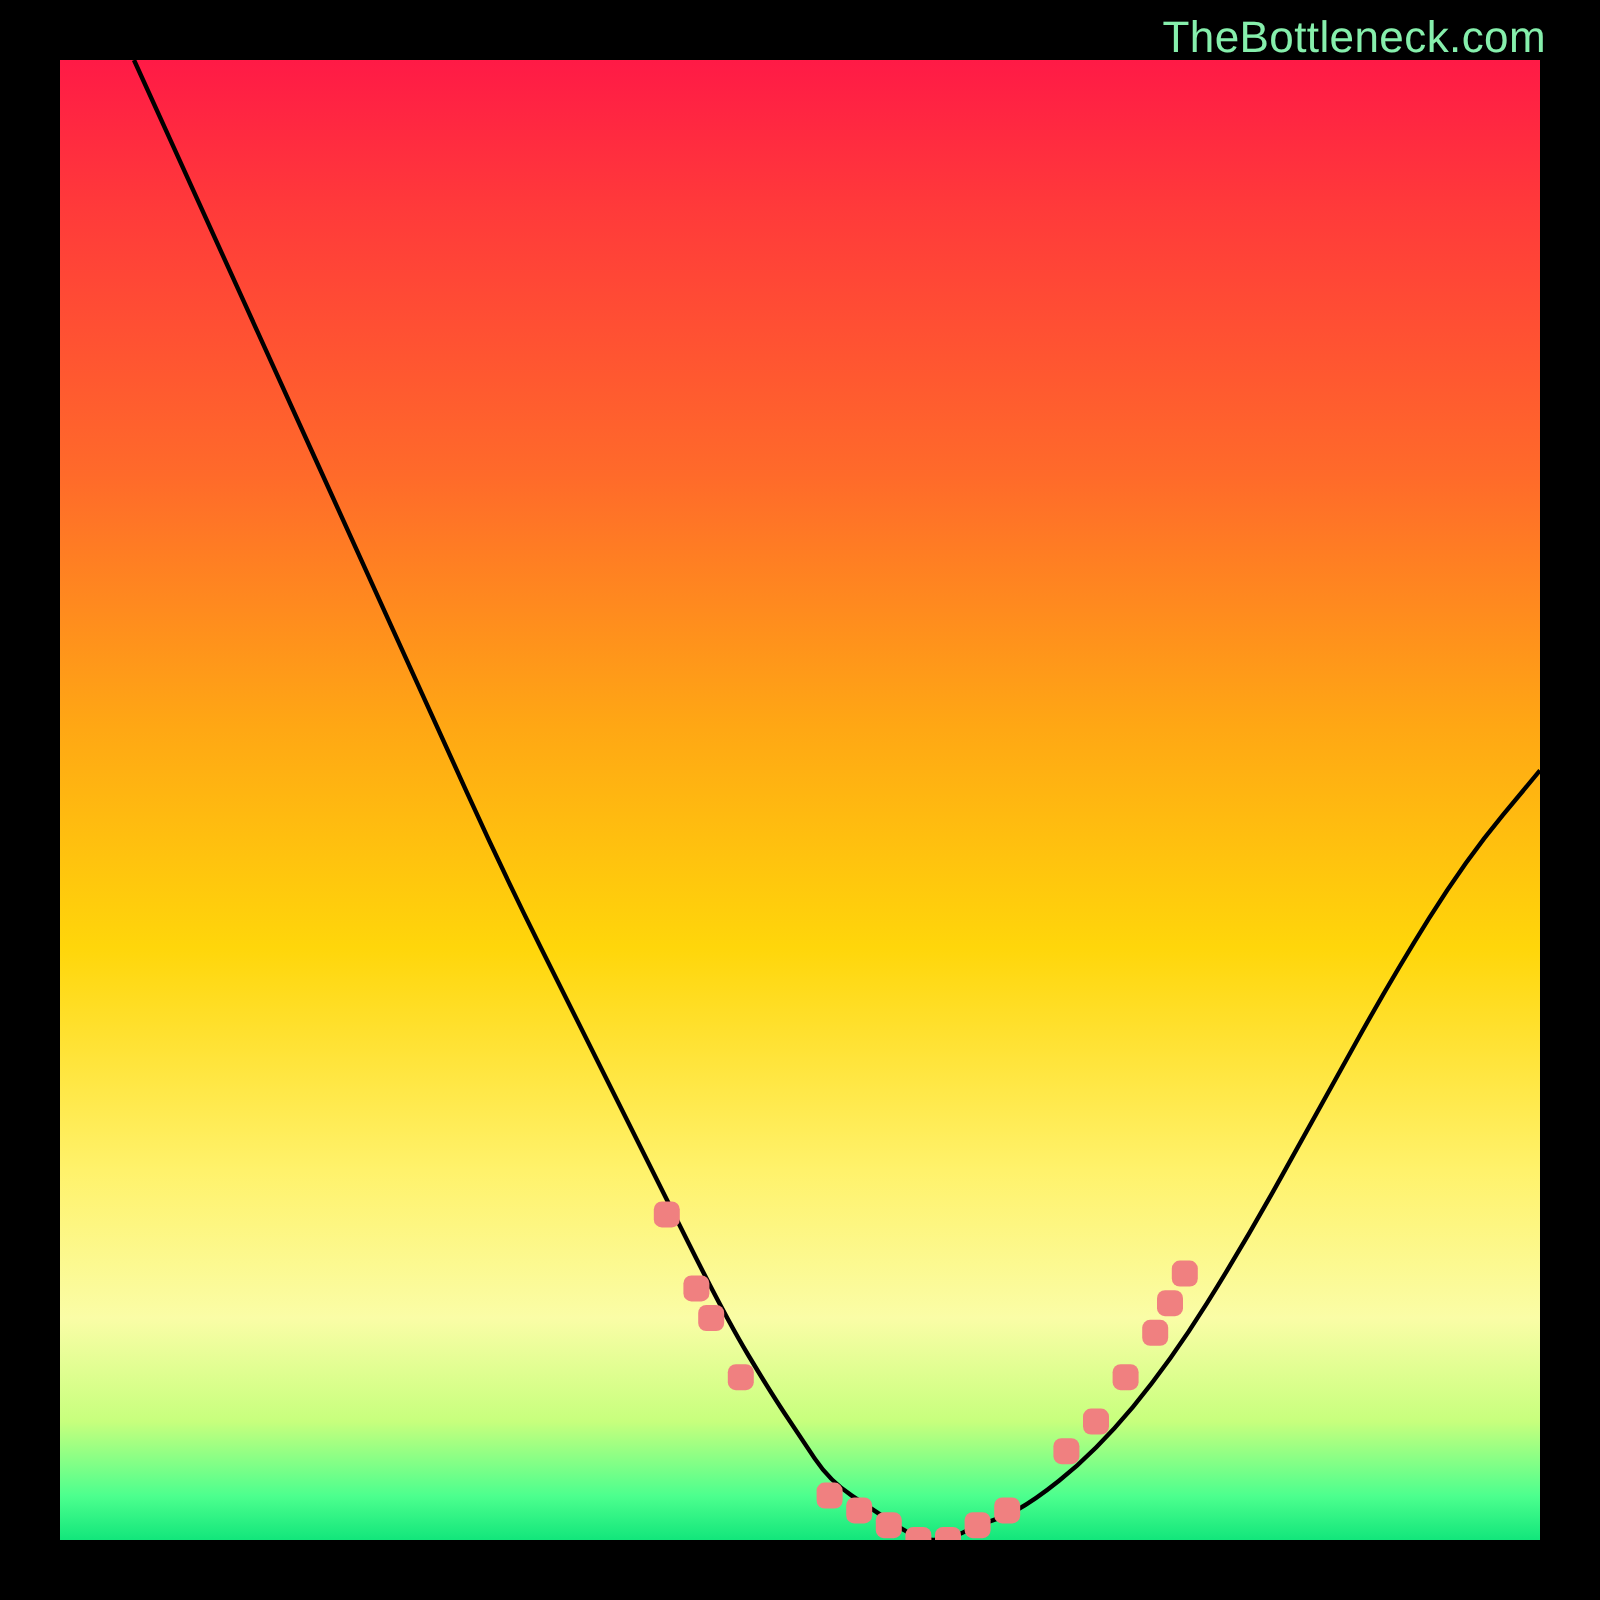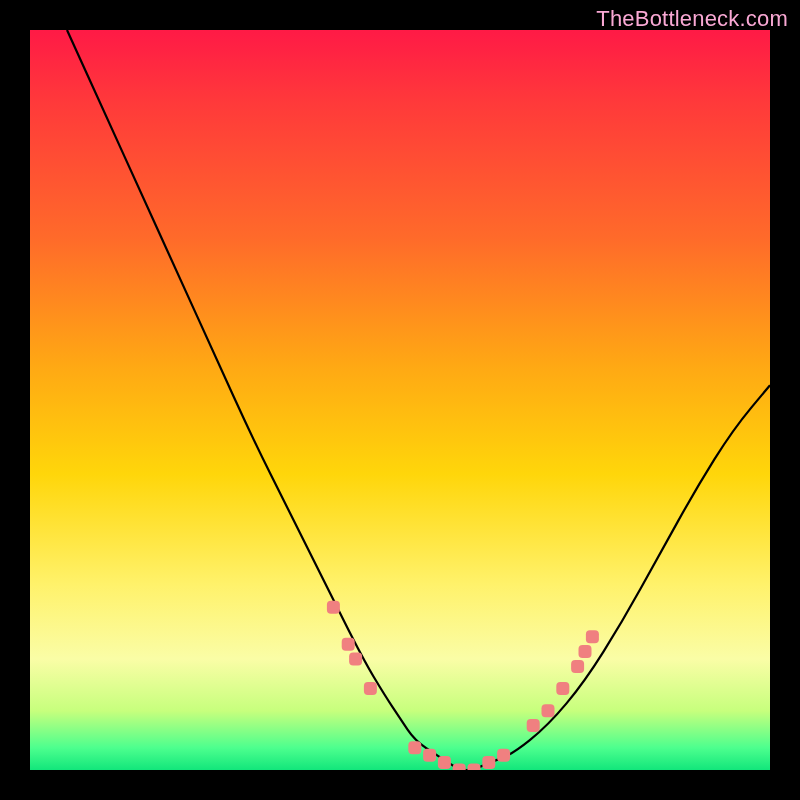--- a/index.html
+++ b/index.html
@@ -35,22 +35,22 @@
       #fff26b 75%,
       #fafda6 85%,
       #c7ff7d 92%,
       #4dff8e 97%,
       #12e67b 100%
     );
   }
   .watermark {
     position: absolute;
     top: 6px;
-    right: 12px;
-    color: #f9a8d4;
+    right: 27px;
+    color: #86efac;
     font-size: 22px;
     letter-spacing: 0.2px;
     user-select: none;
   }
   svg.curve {
     position: absolute;
     left: 0;
     top: 0;
     width: 740px;
     height: 740px;

